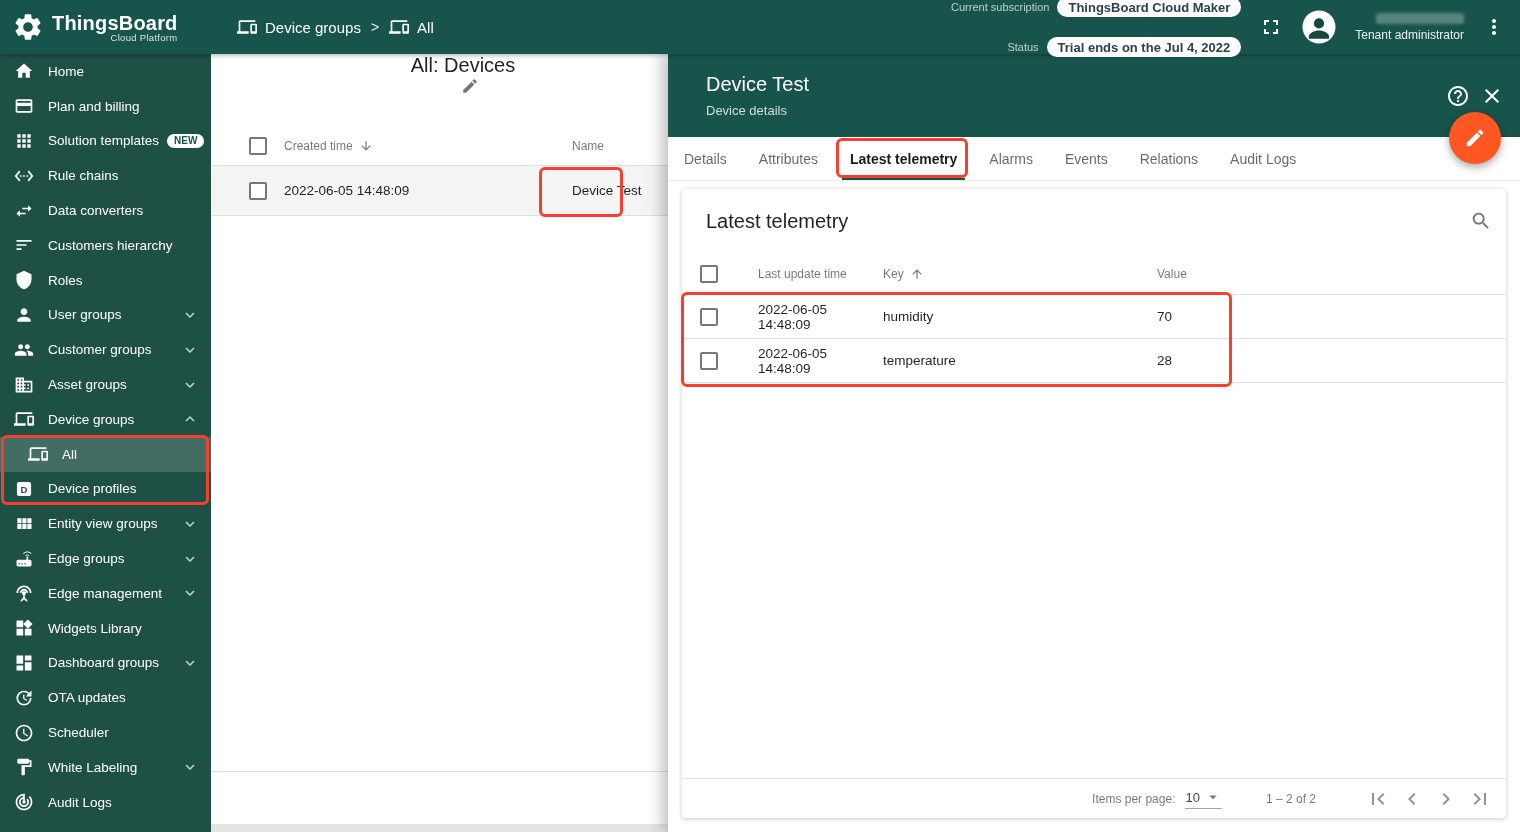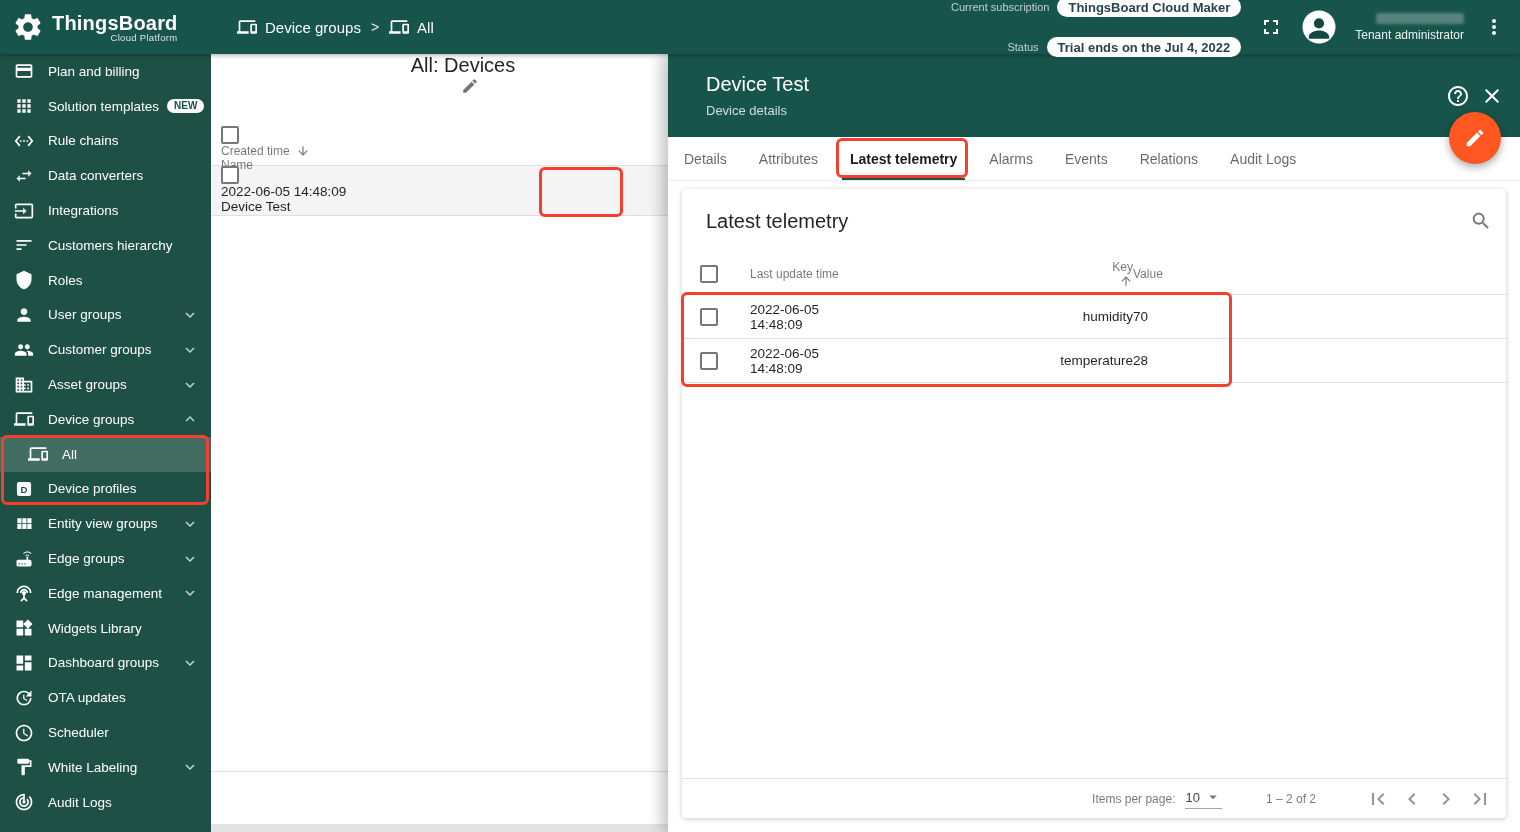--- a/index.html
+++ b/index.html
@@ -52,21 +52,21 @@
   .sb-icon{width:20px;height:20px;margin-right:14px;flex:none;color:#fff;}
   .sb-label{font-size:13.5px;font-weight:500;white-space:nowrap;}
   .sb-badge{margin-left:8px;background:#fff;color:#17544b;font-size:10px;font-weight:bold;border-radius:9px;padding:2px 7px;line-height:1;}
   .sb-chevron{width:18px;height:18px;margin-left:auto;color:rgba(255,255,255,.75);flex:none;}
 
   
   .main{position:absolute;left:211px;top:54px;width:457px;bottom:8px;background:#fff;z-index:1;overflow:hidden;}
   .list-title-row{height:72px;display:flex;align-items:center;padding-left:47px;flex-direction:column;}
   .list-title-row h1{font-size:20px;font-weight:500;color:rgba(0,0,0,.87);}
   .title-edit{width:18px;height:18px;margin-left:14px;color:var(--txt2);cursor:pointer;}
-  .row{display:flex;padding-left:10px;border-bottom:1px solid var(--divider);flex-direction:column;}
+  .row{display:flex;align-items:center;padding-left:38px;border-bottom:1px solid var(--divider);}
   .list-header{height:40px;}
   .row .cell{font-size:13.5px;color:rgba(0,0,0,.87);}
   .row .cell.head{font-size:12px;color:var(--txt2);display:flex;align-items:center;}
   .cell.cb{width:35px;display:flex;align-items:center;}
   .cell.created{width:288px;display:flex;align-items:center;}
   .cell.name{flex:1;}
   .row.data{height:50px;}
   .row.data.selected{background:#f4f4f4;}
   .checkbox{display:block;width:18px;height:18px;border:2px solid #777;border-radius:2px;background:#fff;cursor:pointer;}
   .sort-ic{width:14px;height:14px;margin-left:6px;color:var(--txt2);cursor:pointer;}
@@ -83,28 +83,28 @@
   .fab{position:absolute;top:58px;right:19px;width:52px;height:52px;border-radius:50%;background:var(--orange);border:none;display:flex;align-items:center;justify-content:center;box-shadow:0 3px 8px rgba(0,0,0,.35);cursor:pointer;z-index:8;}
   .fab .fab-ic{width:22px;height:22px;color:#fff;}
   .tabs{height:44px;display:flex;align-items:stretch;border-bottom:1px solid rgba(0,0,0,.08);flex:none;background:#fff;}
   .tab{display:flex;align-items:center;padding:0 16px;font-size:14px;font-weight:500;color:rgba(0,0,0,.6);cursor:pointer;position:relative;white-space:nowrap;}
   .tab.active{color:#1b1b1b;font-weight:bold;}
   .tab.active::after{content:"";position:absolute;left:8px;right:8px;bottom:0;height:2px;background:var(--c-header);}
   .card{flex:1;margin:8px 14px 14px 14px;background:#fff;border-radius:4px;box-shadow:0 1px 5px rgba(0,0,0,.22);display:flex;flex-direction:column;overflow:hidden;}
   .card-head{height:64px;display:flex;align-items:center;padding:0 14px 0 24px;flex:none;}
   .card-head h3{font-size:20px;font-weight:500;color:rgba(0,0,0,.87);}
   .search-ic{margin-left:auto;width:22px;height:22px;color:var(--txt2);cursor:pointer;}
-  .t-row{display:flex;align-items:center;padding-left:18px;border-bottom:1px solid rgba(0,0,0,.12);flex:none;}
+  .t-row{display:flex;align-items:center;padding-left:18px;border-bottom:1px solid rgba(0,0,0,.12);flex:none;gap:8px;}
   .t-row.t-head{height:42px;}
   .t-row.data{height:44px;cursor:pointer;}
   .t-cell{font-size:13.5px;color:rgba(0,0,0,.87);}
   .t-cell.head{font-size:12px;color:var(--txt2);display:flex;align-items:center;}
   .t-cell.cb{width:50px;display:flex;align-items:center;}
   .t-cell.time{width:117px;}
-  .t-cell.key{width:266px;display:flex;align-items:flex-end;flex-direction:column;}
+  .t-cell.key{width:266px;display:flex;align-items:center;}
   .t-cell.value{flex:1;}
   .t-spacer{flex:1;}
   .t-footer{height:40px;border-top:1px solid rgba(0,0,0,.12);display:flex;align-items:center;justify-content:flex-end;padding-right:14px;flex:none;color:var(--txt2);font-size:12px;padding-left:24px;}
   .pg-label{margin-right:10px;}
   .pg-select{display:flex;align-items:center;color:rgba(0,0,0,.75);font-size:13px;border-bottom:1px solid rgba(0,0,0,.35);padding-bottom:2px;margin-right:44px;cursor:pointer;}
   .pg-select .dd{width:18px;height:18px;color:var(--txt2);margin-left:4px;}
   .pg-range{margin-right:40px;white-space:nowrap;}
   .pg-btn{width:24px;height:24px;color:rgba(0,0,0,.42);margin-left:10px;cursor:pointer;}
 
   
@@ -182,20 +182,28 @@
           <svg viewBox="0 0 24 24">
             <path d="M12 8c1.1 0 2-.9 2-2s-.9-2-2-2-2 .9-2 2 .9 2 2 2zm0 2c-1.1 0-2 .9-2 2s.9 2 2 2 2-.9 2-2-.9-2-2-2zm0 6c-1.1 0-2 .9-2 2s.9 2 2 2 2-.9 2-2-.9-2-2-2z" fill="currentColor"></path>
           </svg>
         </span>
     </div>
   </header>
 
   <aside class="sidebar">
     <nav id="sidebar-menu">
         <div class="sb-item">
+          <span class="sb-icon" data-icon="home">
+            <svg viewBox="0 0 24 24">
+              <path d="M10 20v-6h4v6h5v-8h3L12 3 2 12h3v8z" fill="currentColor"></path>
+            </svg>
+          </span>
+          <span class="sb-label">Home</span>
+        </div>
+        <div class="sb-item">
           <span class="sb-icon" data-icon="credit-card">
             <svg viewBox="0 0 24 24">
               <path d="M20 4H4c-1.11 0-1.99.89-1.99 2L2 18c0 1.11.89 2 2 2h16c1.11 0 2-.89 2-2V6c0-1.11-.89-2-2-2zm0 14H4v-6h16v6zm0-10H4V6h16v2z" fill="currentColor"></path>
             </svg>
           </span>
           <span class="sb-label">Plan and billing</span>
         </div>
         <div class="sb-item">
           <span class="sb-icon" data-icon="apps">
             <svg viewBox="0 0 24 24">
@@ -213,28 +221,20 @@
           </span>
           <span class="sb-label">Rule chains</span>
         </div>
         <div class="sb-item">
           <span class="sb-icon" data-icon="swap-horiz">
             <svg viewBox="0 0 24 24">
               <path d="M6.99 11 3 15l3.99 4v-3H14v-2H6.99v-3zM21 9l-3.99-4v3H10v2h7.01v3L21 9z" fill="currentColor"></path>
             </svg>
           </span>
           <span class="sb-label">Data converters</span>
-        </div>
-        <div class="sb-item">
-          <span class="sb-icon" data-icon="input">
-            <svg viewBox="0 0 24 24">
-              <path d="M21 3.01H3c-1.1 0-2 .9-2 2V9h2V4.99h18v14.03H3V15H1v4.01c0 1.1.9 1.98 2 1.98h18c1.1 0 2-.88 2-1.98v-14c0-1.11-.9-2-2-2zM11 16l4-4-4-4v3H1v2h10v3z" fill="currentColor"></path>
-            </svg>
-          </span>
-          <span class="sb-label">Integrations</span>
         </div>
         <div class="sb-item">
           <span class="sb-icon" data-icon="sort">
             <svg viewBox="0 0 24 24">
               <path d="M3 18h6v-2H3v2zM3 6v2h18V6H3zm0 7h12v-2H3v2z" fill="currentColor"></path>
             </svg>
           </span>
           <span class="sb-label">Customers hierarchy</span>
         </div>
         <div class="sb-item">

